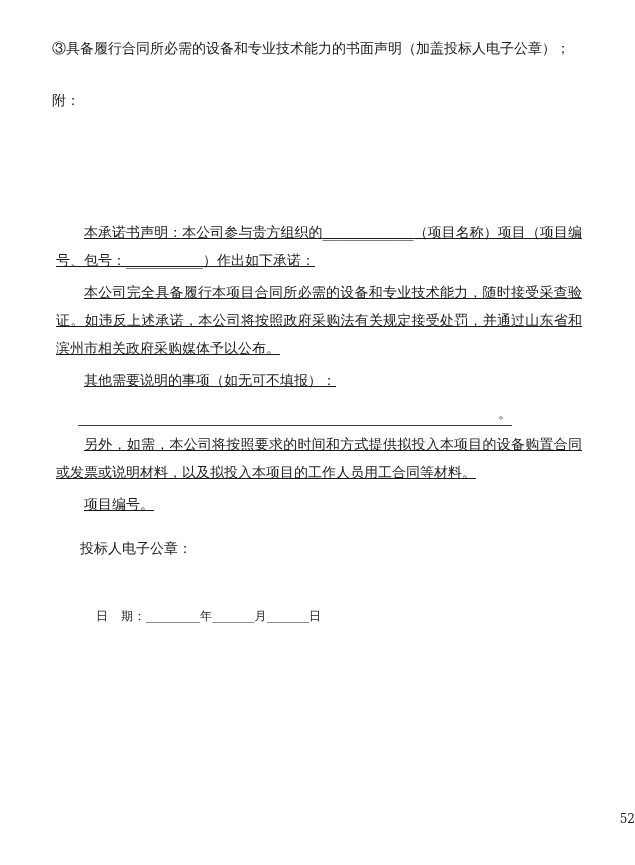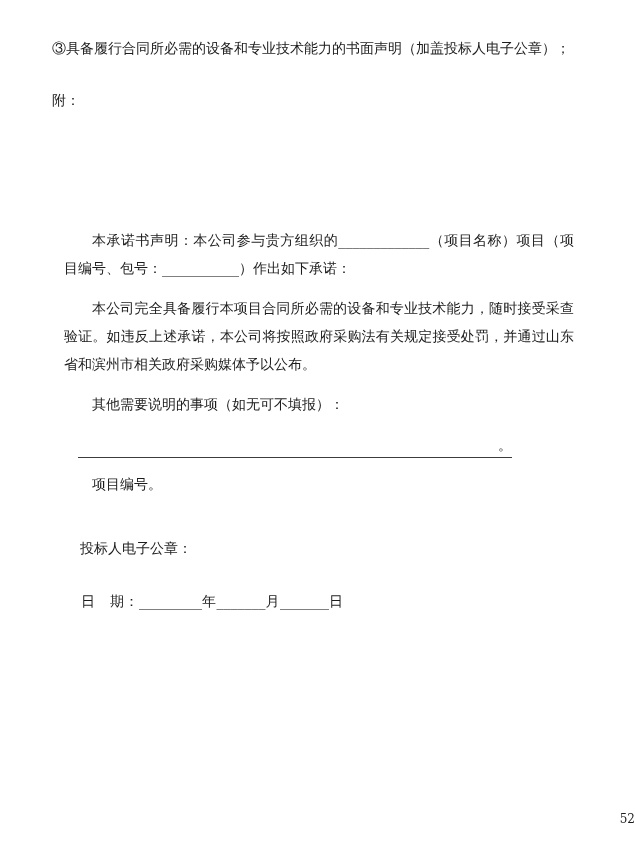--- a/index.html
+++ b/index.html
@@ -51,22 +51,23 @@
   .bodytext {
     position: absolute;
     left: 52px;
     top: 214px;
     width: 534px;
     font-size: 14px;
     line-height: 28px;
     text-align: justify;
   }
   .para {
-    margin: 12px;
+    margin: 4px;
     text-indent: 2em;
+    text-decoration: underline;
   }
   .blank {
     letter-spacing: 0;
     white-space: nowrap;
   }
   .fill-row {
     height: 28px;
   }
   .fill-line {
     display: inline-block;
@@ -83,22 +84,22 @@
     left: 80px;
     top: 540px;
     font-size: 14px;
     margin: 0;
     font-family: Liberation Serif, serif;
   }
   .dateline {
     position: absolute;
     left: 80px;
     top: 592px;
-    font-size: 14px;
-    margin: 1px;
+    font-size: 12px;
+    margin: 16px;
     letter-spacing: 0.5px;
   }
   .pagenum {
     position: absolute;
     left: 0;
     top: 812px;
     width: 100%;
     text-align: right;
     font-size: 12px;
   }
@@ -116,20 +117,21 @@
   <div class="bodytext">
 
     <p class="para"><span>本承诺书声明：本公司参与贵方组织的</span><span class="blank">_____________</span><span>（项目名称）项目（项目编号、包号：</span><span class="blank">___________</span><span>）作出如下承诺：</span></p>
 
     <p class="para">本公司完全具备履行本项目合同所必需的设备和专业技术能力，随时接受采查验证。如违反上述承诺，本公司将按照政府采购法有关规定接受处罚，并通过山东省和滨州市相关政府采购媒体予以公布。</p>
 
     <p class="para">其他需要说明的事项（如无可不填报）：</p>
 
     <div class="fill-row"><span class="fill-line"><span>。</span></span></div>
 
+    <p class="para">另外，如需，本公司将按照要求的时间和方式提供拟投入本项目的设备购置合同或发票或说明材料，以及拟投入本项目的工作人员用工合同等材料。</p>
 
     <p class="para">项目编号。</p>
   </div>
 
   <p class="seal">投标人电子公章：</p>
 
   <p class="dateline"><span>日　期：</span><span class="blank">_________</span><span>年</span><span class="blank">_______</span><span>月</span><span class="blank">_______</span><span>日</span></p>
 
   <div class="pagenum">52</div>
 </div>

